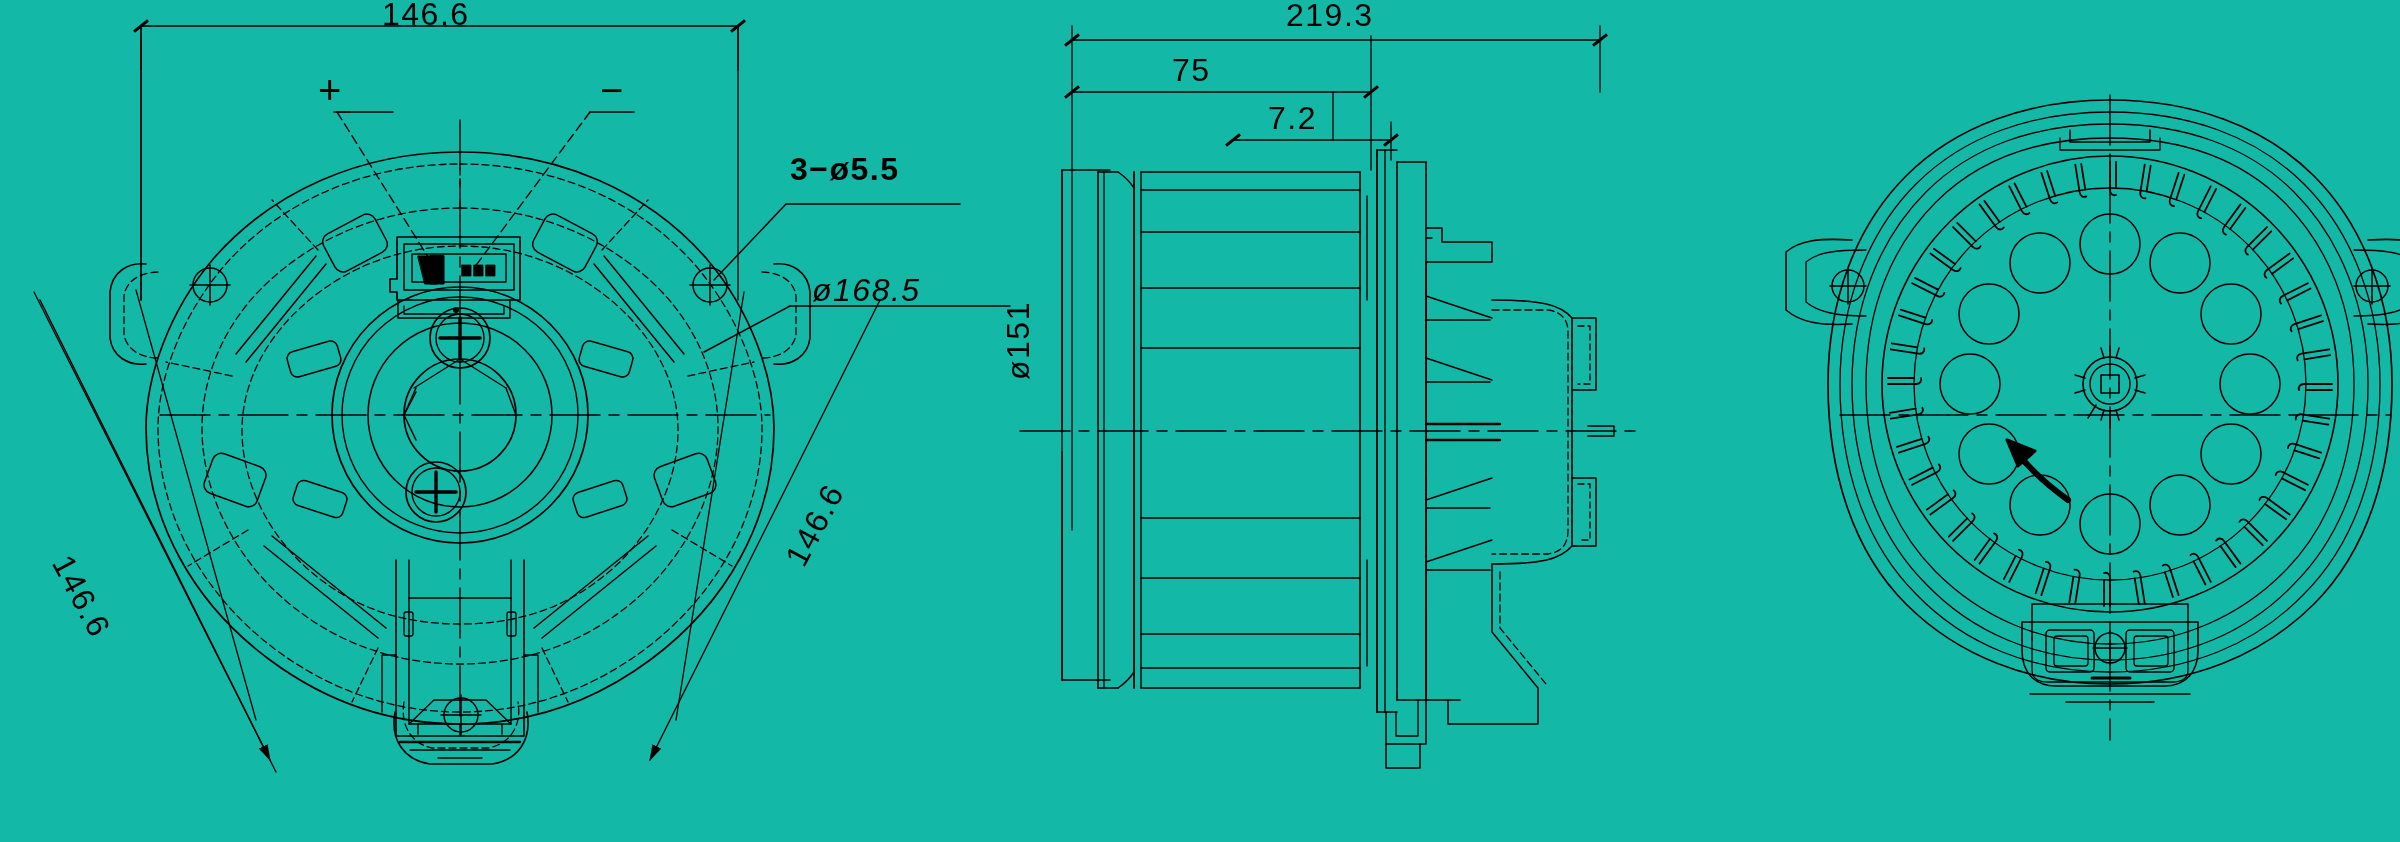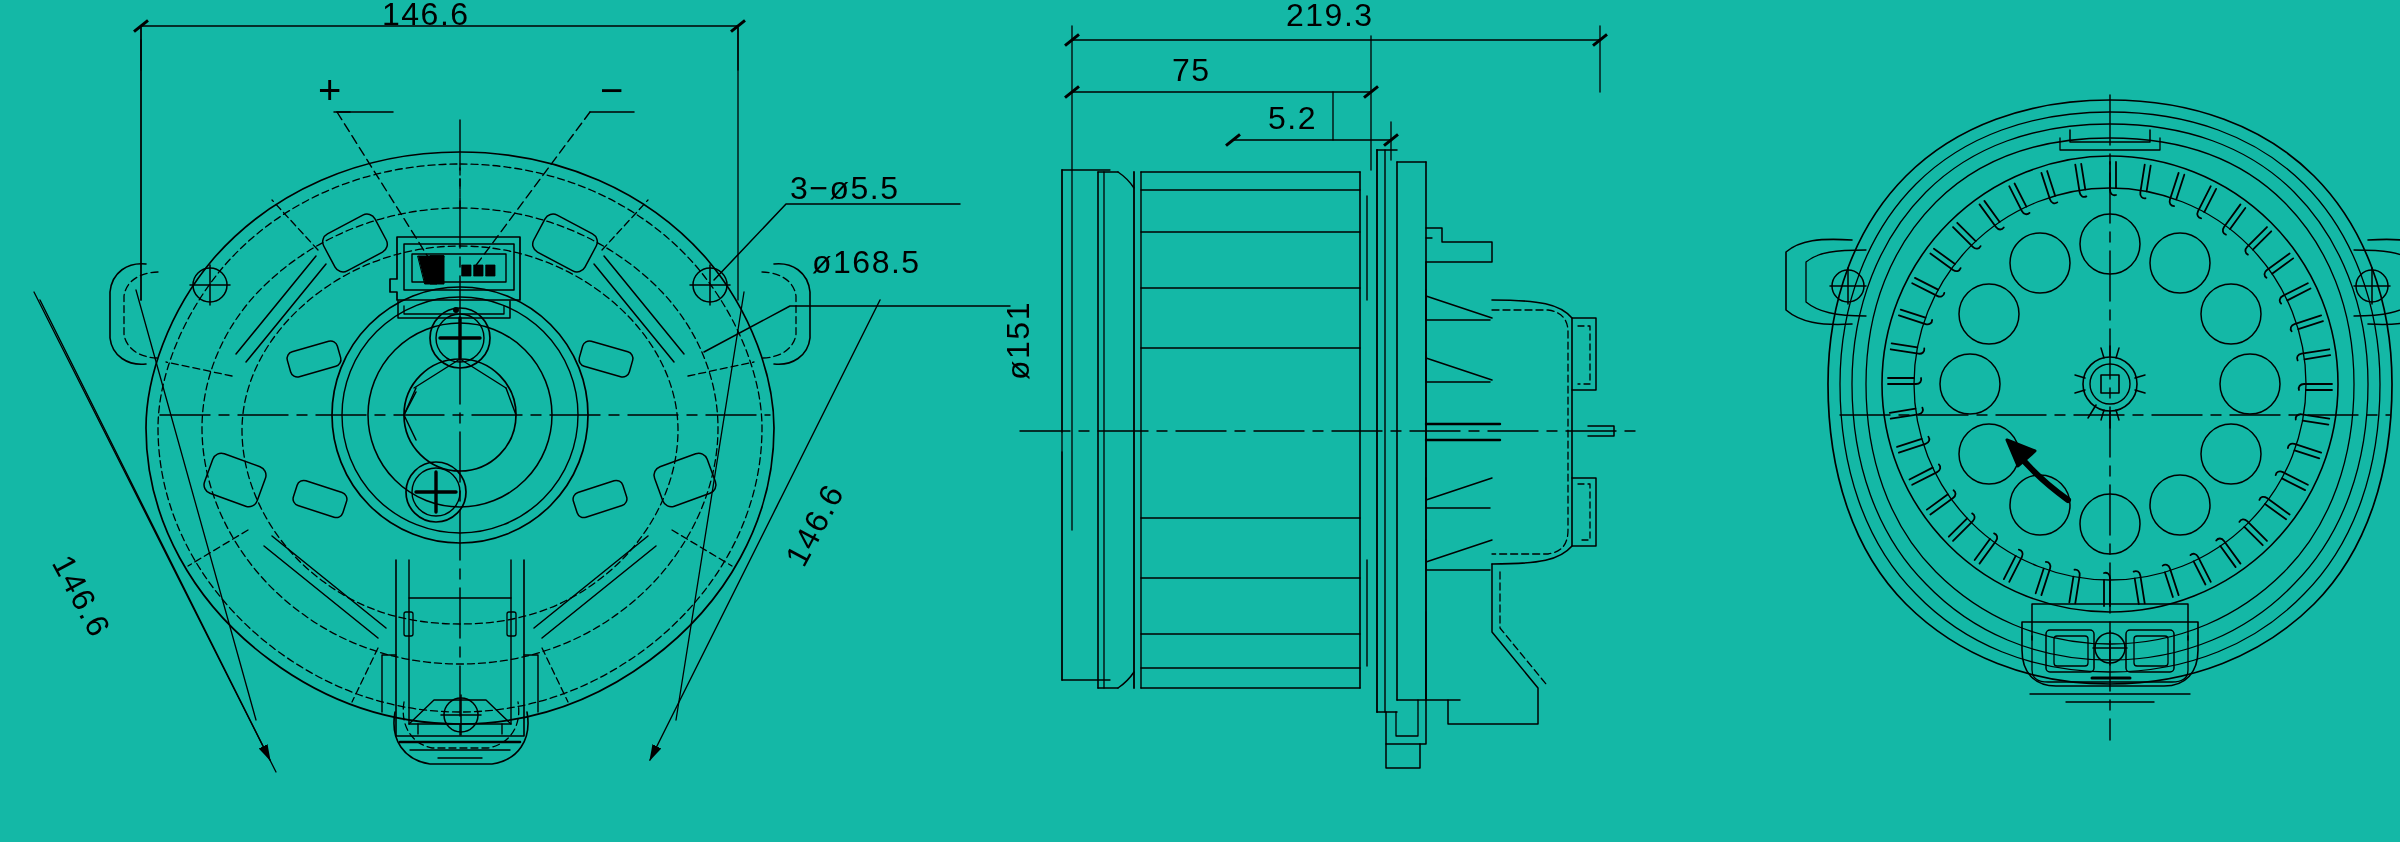--- a/index.html
+++ b/index.html
@@ -568,29 +568,29 @@
 
   </g>
 </svg>
 
 <div class="dimtxt big" style="left:382px;top:-2px;">146.6</div>
 
 <div class="sym" style="left:318px;top:70px;font-size:40px;">+</div>
 
 <div class="sym" style="left:600px;top:70px;font-size:40px;">−</div>
 
-<div class="dimtxt big" style="left:790px;top:172px;">3−ø5.5</div>
-
-<div class="dimtxt big" style="left:812px;top:246px;">ø168.5</div>
+<div class="dimtxt big" style="left:790px;top:153px;font-weight:bold;">3−ø5.5</div>
+
+<div class="dimtxt big" style="left:812px;top:274px;font-style:italic;">ø168.5</div>
 
 <div class="dimtxt big" style="left:75px;top:550px;transform:rotate(62deg);transform-origin:0 0;">146.6</div>
 
 <div class="dimtxt big" style="left:780px;top:556px;transform:rotate(-62deg);transform-origin:0 0;">146.6</div>
 
 <div class="dimtxt big" style="left:1286px;top:-1px;">219.3</div>
 
 <div class="dimtxt big" style="left:1172px;top:54px;">75</div>
 
-<div class="dimtxt big" style="left:1268px;top:102px;">5.2</div>
+<div class="dimtxt big" style="left:1268px;top:102px;">7.2</div>
 
 <div class="dimtxt big" style="left:1002px;top:380px;transform:rotate(-90deg);transform-origin:0 0;">ø151</div>
 
 </div>
 
 </body></html>

